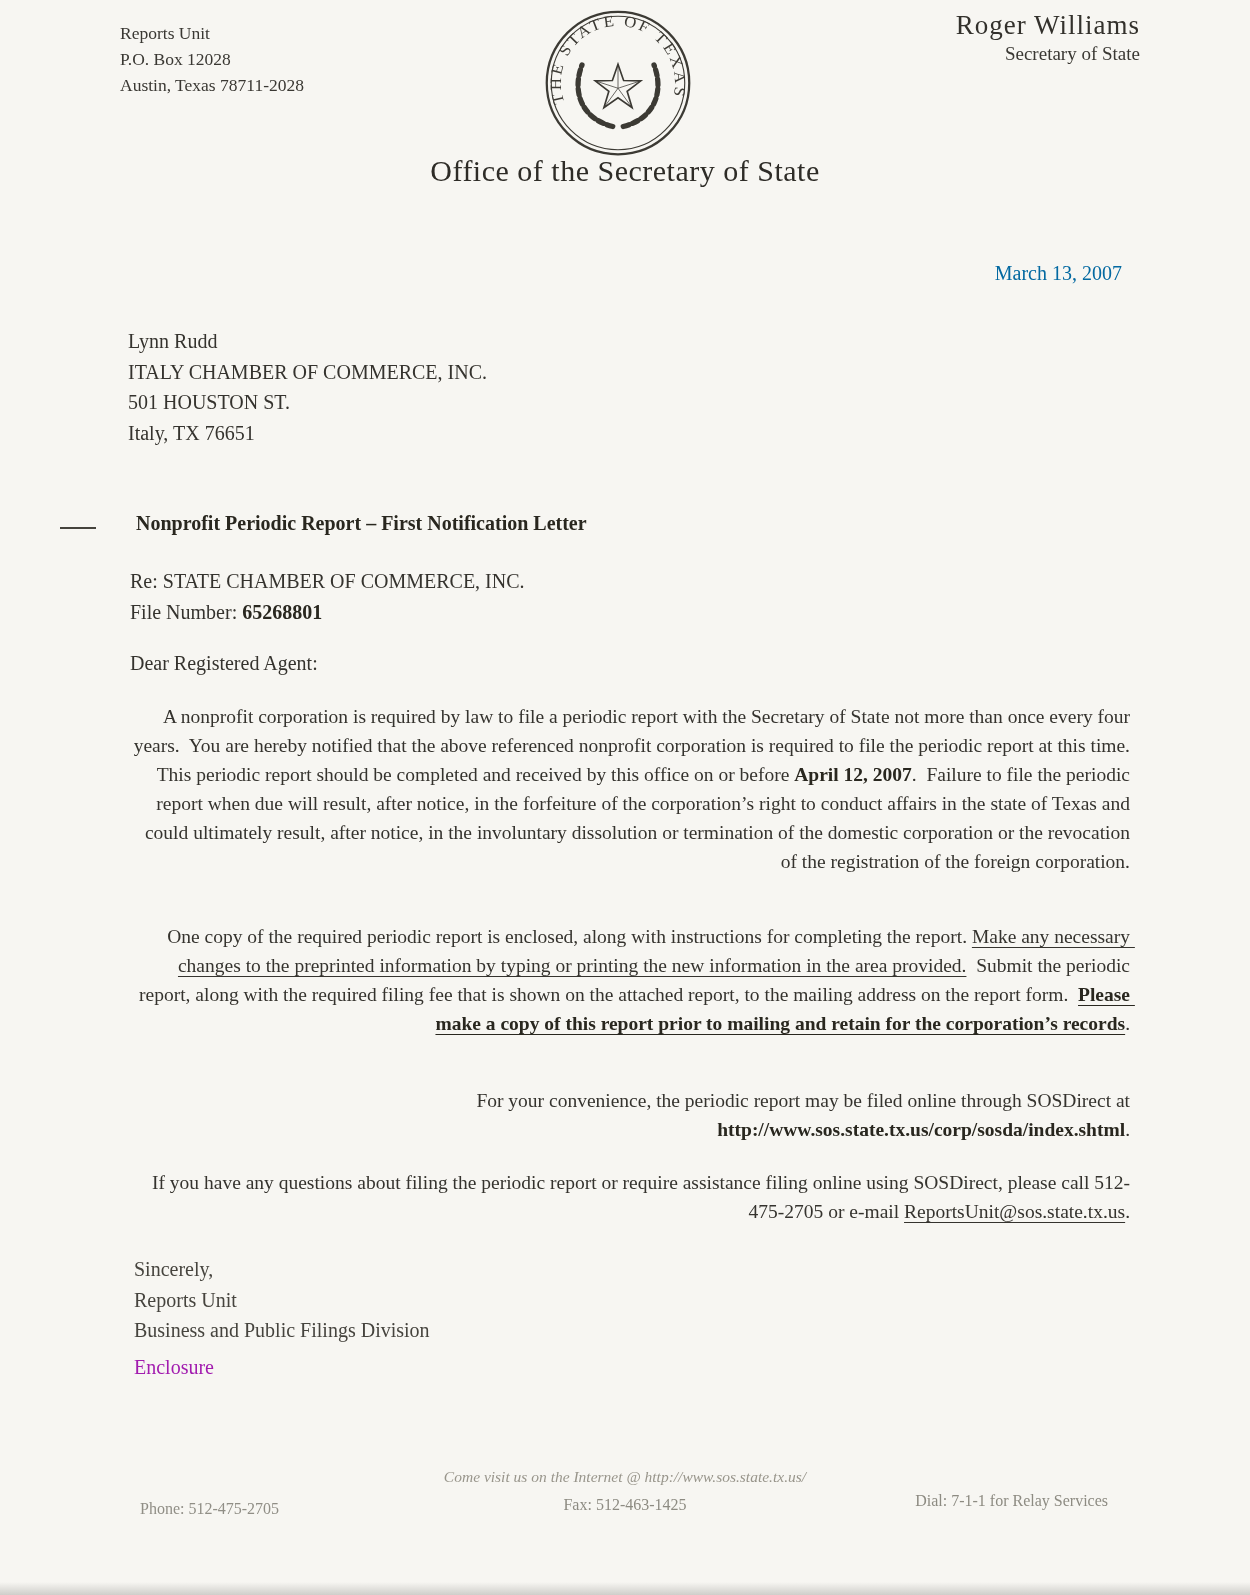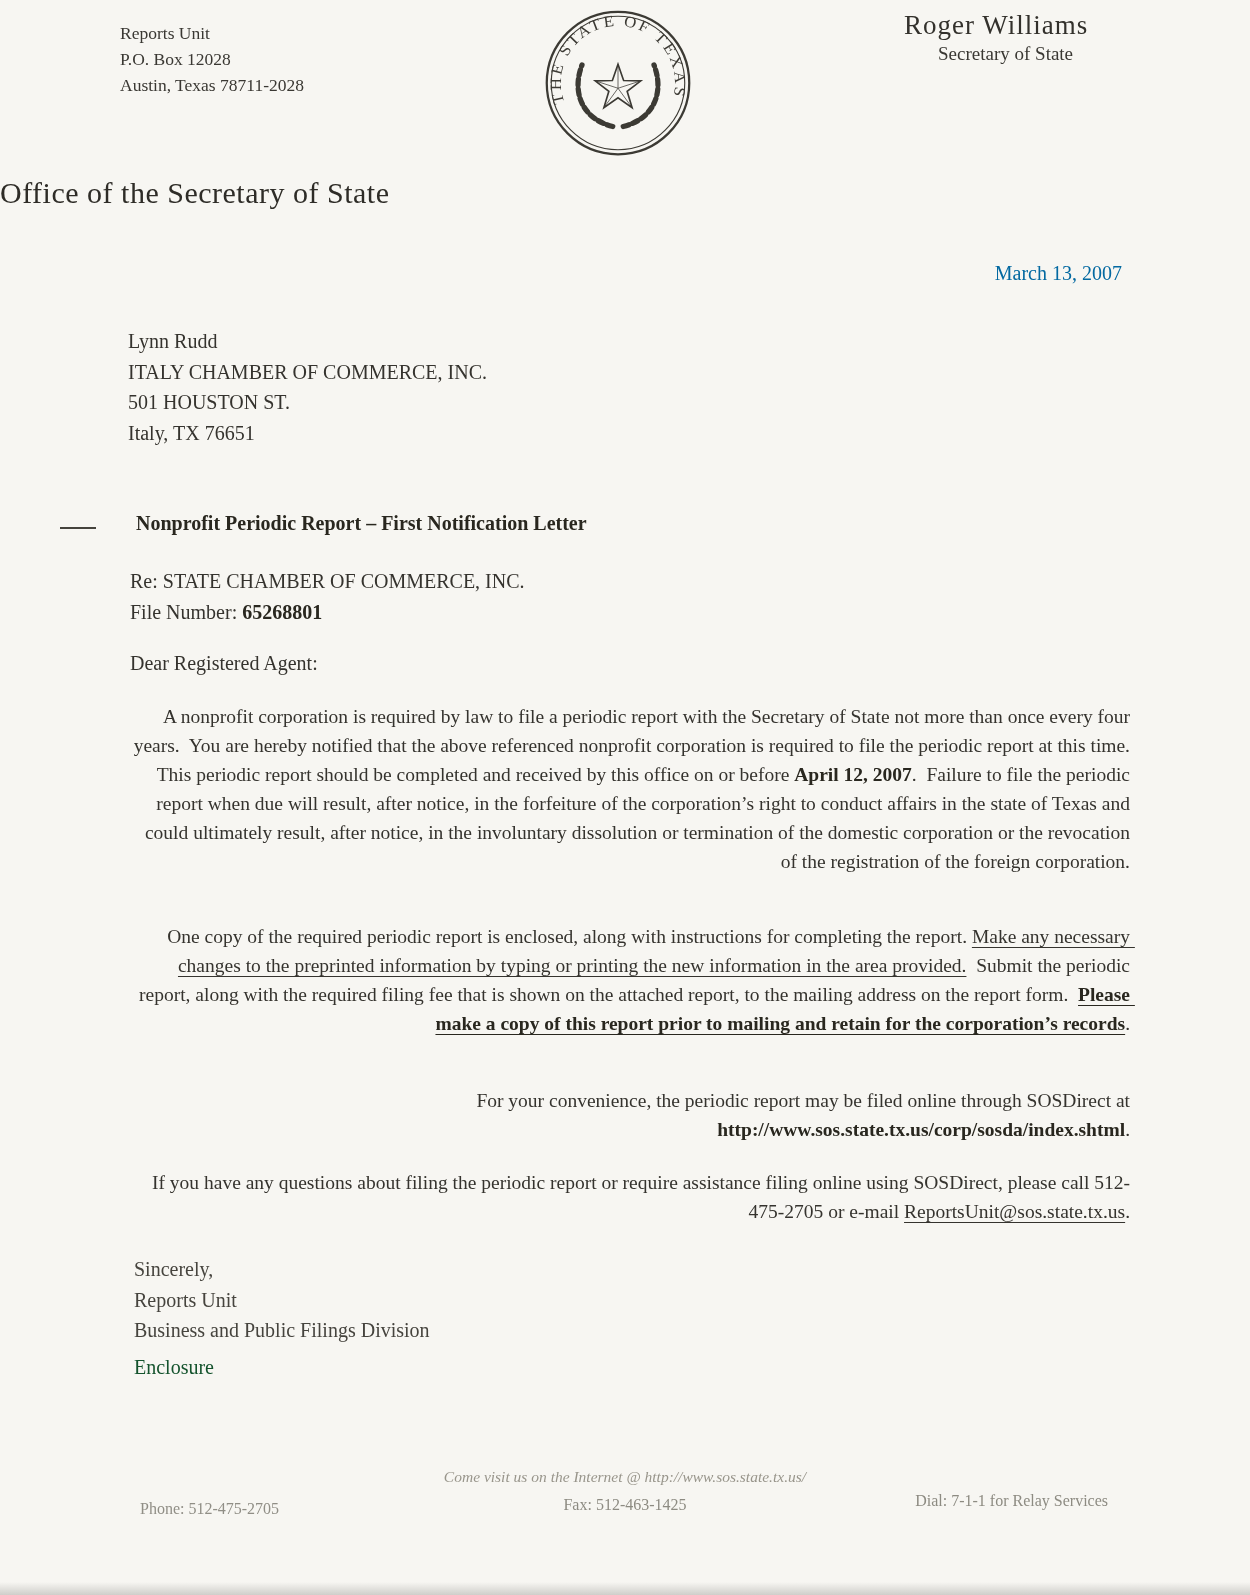--- a/index.html
+++ b/index.html
@@ -15,32 +15,32 @@
     color: #35332e;
     overflow: hidden;
   }
 
   
   .return-address {
     position: absolute; left: 120px; top: 20px;
     font-size: 17.5px; line-height: 26px; color: #3a3833;
   }
   .official-block {
-    position: absolute; left: 904px; top: 10px; width: 260px;
-    text-align: left;
+    position: absolute; left: 880px; top: 10px; width: 260px;
+    text-align: right;
   }
   .official-name { font-size: 27px; letter-spacing: 1px; color: #33312c; }
   .official-title { font-size: 19px; margin-top: 2px; padding-left: 34px; color: #3a3833; }
 
   .seal { position: absolute; left: 543px; top: 8px; width: 150px; height: 150px; }
   .seal svg { width: 100%; height: 100%; }
 
   .office-title {
-    position: absolute; left: 0; top: 176px; width: 100%;
-    text-align: left; font-size: 30px; letter-spacing: 0.5px; color: #2e2c27;
+    position: absolute; left: 0; top: 154px; width: 100%;
+    text-align: center; font-size: 30px; letter-spacing: 0.5px; color: #2e2c27;
   }
 
   
   .date-line {
     position: absolute; right: 128px; top: 262px;
     font-size: 20px; color: #0369a1;
   }
   .recipient {
     position: absolute; left: 128px; top: 326px;
     font-size: 20px; line-height: 30.5px;
@@ -74,21 +74,21 @@
   .p4 { top: 1168px; }
   .b { font-weight: bold; color: #29271f; }
   .u { text-decoration: underline; text-underline-offset: 3.5px; }
 
   .closing {
     position: absolute; left: 134px; top: 1254px;
     font-size: 20px; line-height: 30.5px; color: #46443e;
   }
   .enclosure {
     position: absolute; left: 134px; top: 1356px;
-    font-size: 20px; color: #14532d; text-align: center;
+    font-size: 20px; color: #a21caf; text-align: center;
   }
 
   
   .footer-visit {
     position: absolute; left: 0; top: 1468px; width: 100%;
     text-align: center; font-style: italic;
     font-size: 15.5px; color: #98958b;
   }
   .footer-phone {
     position: absolute; left: 140px; top: 1500px;

